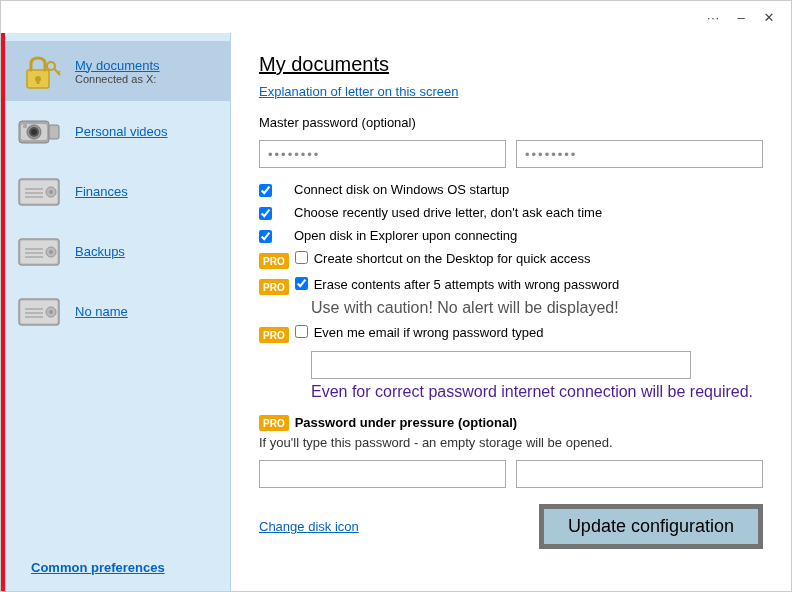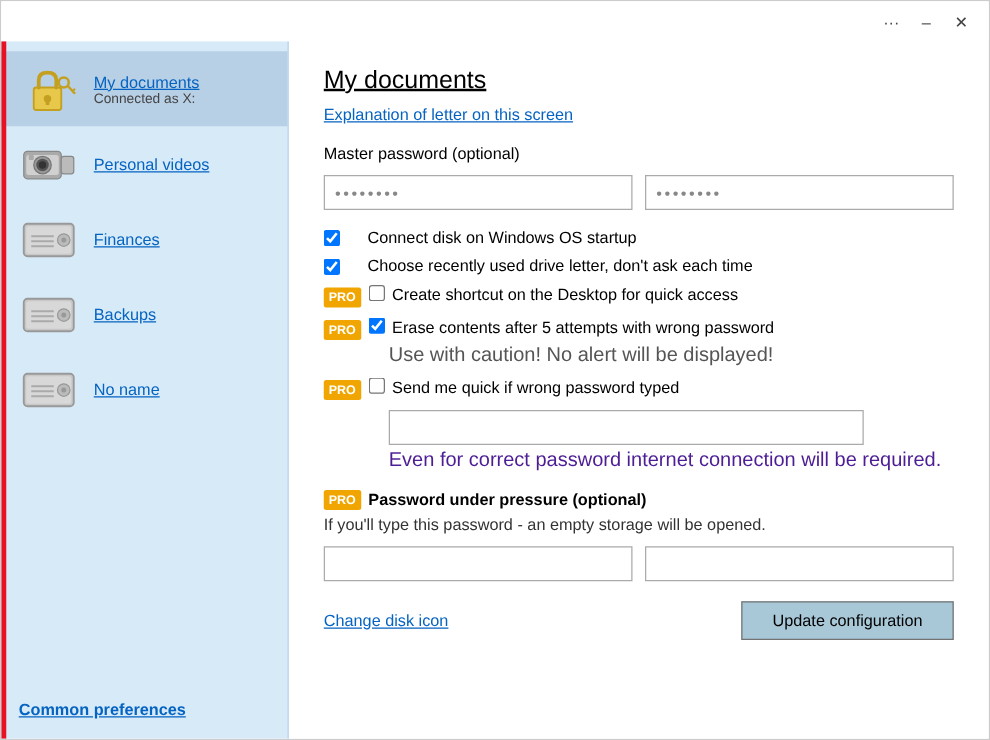--- a/index.html
+++ b/index.html
@@ -77,21 +77,21 @@
     .sidebar-item-text { display: flex; flex-direction: column; }
     .sidebar-item-label {
       color: #0563c1;
       text-decoration: underline;
       font-size: 13px;
     }
     .sidebar-item-sublabel { font-size: 11px; color: #444; }
     .sidebar-bottom {
       position: absolute;
       bottom: 16px;
-      left: 0;
+      left: 16px;
       right: 0;
       padding: 0 14px;
     }
     .sidebar-bottom-link {
       color: #0563c1;
       text-decoration: underline;
       cursor: pointer;
       font-size: 13px;
       font-weight: bold;
     }
@@ -230,23 +230,23 @@
       margin-top: 14px;
     }
     .change-icon-link {
       color: #0563c1;
       text-decoration: underline;
       cursor: pointer;
       font-size: 13px;
     }
     .update-btn {
       background: #a8c8d8;
-      border: 1px solid #737373;
+      border: 5px solid #737373;
       padding: 7px 24px;
-      font-size: 13px;
+      font-size: 18px;
       cursor: pointer;
       color: #000;
     }
   </style>
 </head>
 <body>
 
 <div class="window">
 
   <div class="titlebar">
@@ -372,38 +372,42 @@
       <div class="checkbox-row">
         <input type="checkbox" id="cb1" checked="" style="">
         <label for="cb1" class="checkbox-label">Connect disk on Windows OS startup</label>
       </div>
 
       <div class="checkbox-row">
         <input type="checkbox" id="cb2" checked="" style="">
         <label for="cb2" class="checkbox-label">Choose recently used drive letter, don't ask each time</label>
       </div>
 
+      <div class="checkbox-row">
+        <input type="checkbox" id="cb3" checked="" style="">
+        <label for="cb3" class="checkbox-label">Open disk in Explorer upon connecting</label>
+      </div>
 
       <div class="pro-row">
         <span class="pro-badge">PRO</span>
         <input type="checkbox" id="cb4" style="">
         <label for="cb4" class="checkbox-label">Create shortcut on the Desktop for quick access</label>
       </div>
 
       <div class="pro-row">
         <span class="pro-badge">PRO</span>
         <input type="checkbox" id="cb5" checked="" style="">
         <label for="cb5" class="checkbox-label">Erase contents after 5 attempts with wrong password</label>
       </div>
       <div class="sub-note">Use with caution! No alert will be displayed!</div>
 
       <div class="pro-row">
         <span class="pro-badge">PRO</span>
         <input type="checkbox" id="cb6" style="">
-        <label for="cb6" class="checkbox-label">Send me quick if wrong password typed</label>
+        <label for="cb6" class="checkbox-label">Even me email if wrong password typed</label>
       </div>
 
       <div class="email-input-row">
         <input type="text" class="email-input" style="">
       </div>
       <div class="email-note">Even for correct password internet connection will be required.</div>
 
       <div class="pressure-section">
         <div class="pressure-title">
           <span class="pro-badge">PRO</span>

